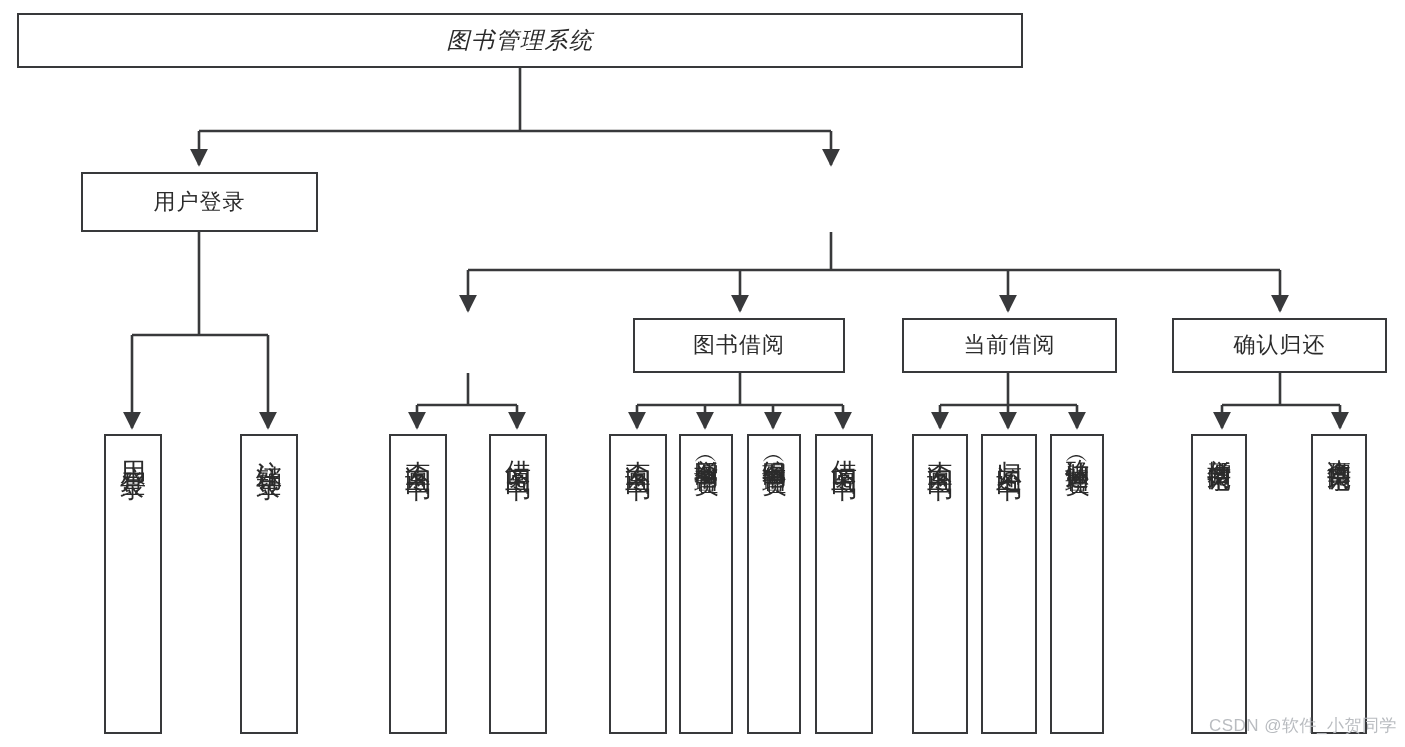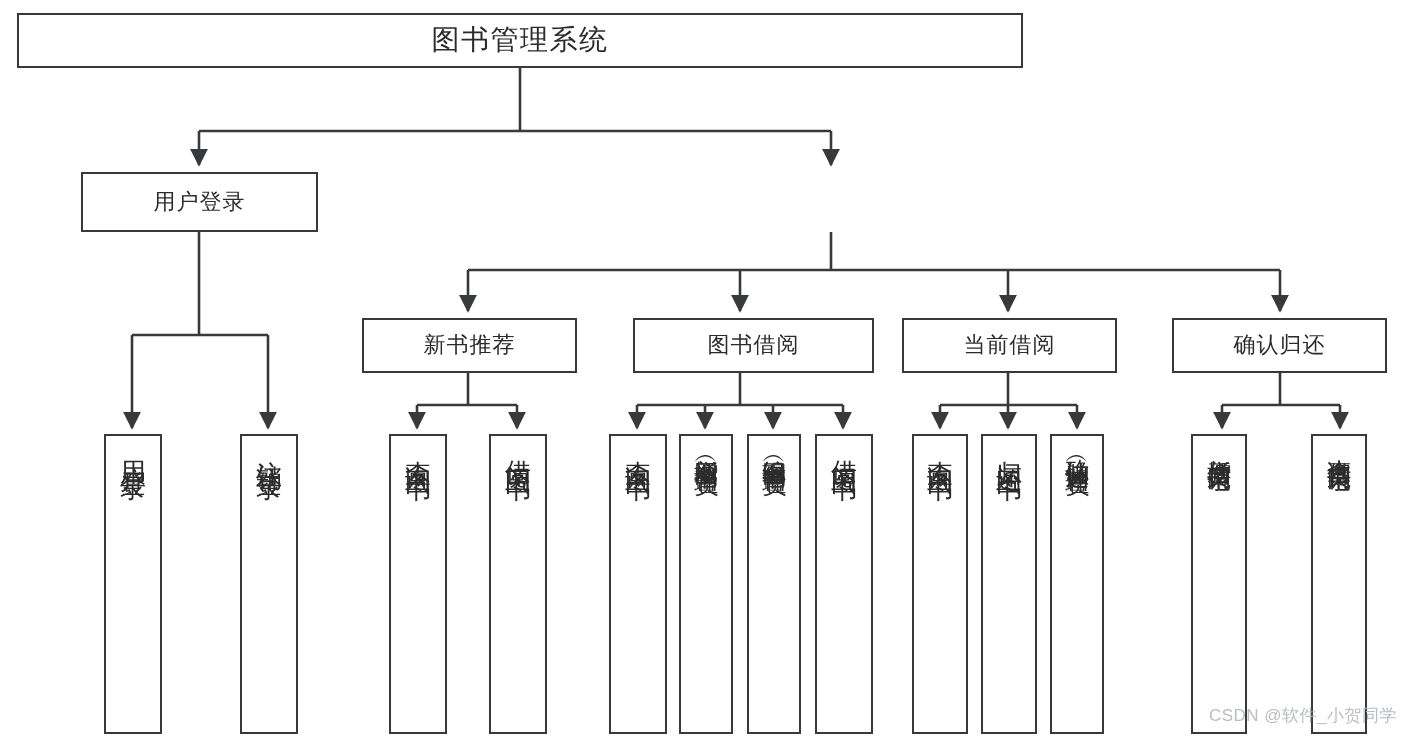--- a/index.html
+++ b/index.html
@@ -24,42 +24,42 @@
     z-index:2;
   }
   .node .lbl{
     display:block;
     text-align:center;
     line-height:1.22;
     color:#2b2b2b;
   }
   
   .node.h .lbl{font-size:22px;letter-spacing:1px;}
-  .node.root .lbl{font-size:28px;letter-spacing:1.5px;}
+  .node.root .lbl{font-size:23px;letter-spacing:1.5px;font-style:italic;}
 
   
   .node.v{
     align-items:flex-start;
     justify-content:center;
     padding-top:4px;
   }
   .node.v .lbl{
     writing-mode:vertical-rl;
     text-orientation:upright;
     font-size:26px;
     line-height:1.03;
     letter-spacing:5px;
     white-space:nowrap;
     color:#2b2b2b;
   }
   .node.v.tight .lbl{font-size:24px;letter-spacing:2px;}
 
   #watermark{
     position:absolute;
-    right:8px;bottom:20px;
+    right:8px;bottom:10px;
     font-size:17px;
     color:#b9bcc0;
     letter-spacing:.5px;
     z-index:5;
     white-space:nowrap;
     font-family:"Liberation Sans","DejaVu Sans",sans-serif;
   }
 </style>
 </head>
 <body>
@@ -120,24 +120,21 @@
   </svg>
 
   <div class="node h root" style="left:17px;top:13px;width:1006px;height:55px;">
     <span class="lbl">图书管理系统</span>
   </div>
 
   <div class="node h" style="left:81px;top:172px;width:237px;height:60px;">
     <span class="lbl">用户登录</span>
   </div>
 
-  <div class="node h" style="left:362px;top:318px;width:215px;height:55px;">
-    <span class="lbl">新书推荐</span>
-  </div>
-  <div class="node h" style="left:633px;top:318px;width:241px;height:55px;">
+  <div class="node h" style="left:633px;top:318px;width:212px;height:55px;">
     <span class="lbl">图书借阅</span>
   </div>
   <div class="node h" style="left:902px;top:318px;width:215px;height:55px;">
     <span class="lbl">当前借阅</span>
   </div>
   <div class="node h" style="left:1172px;top:318px;width:215px;height:55px;">
     <span class="lbl">确认归还</span>
   </div>
 
   <div class="node v" style="left:104px;top:434px;width:58px;height:300px;">

